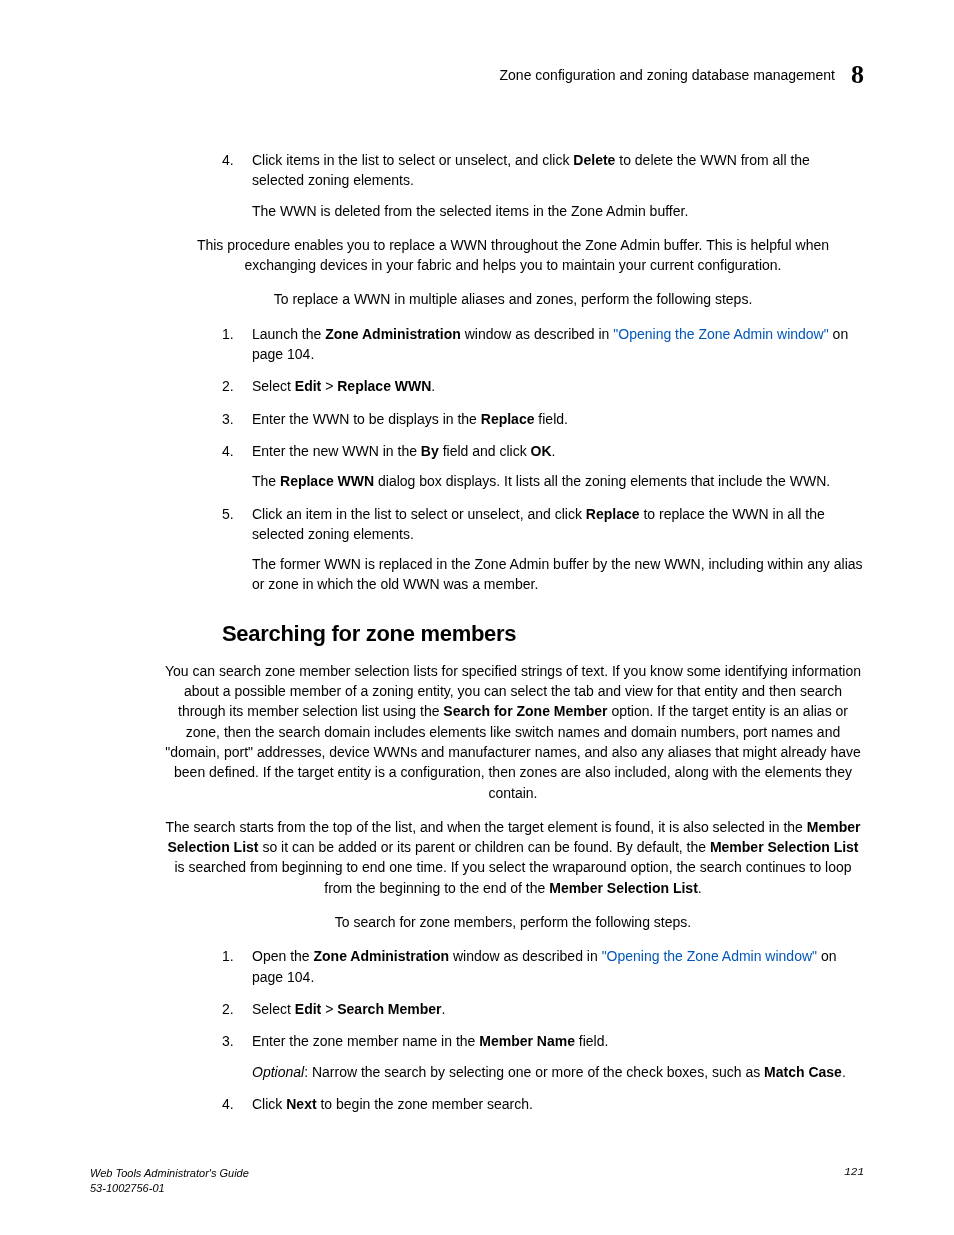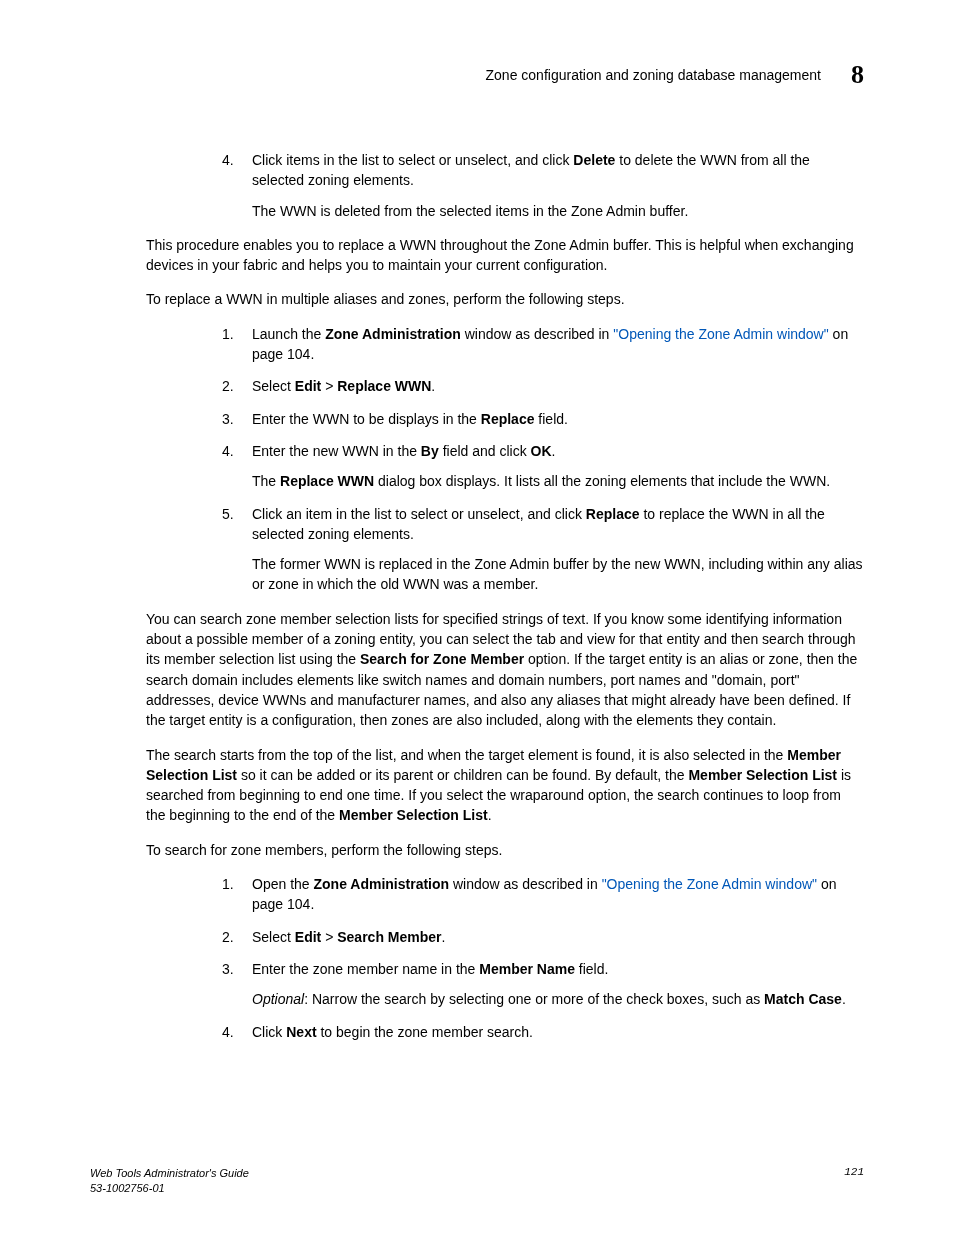--- a/index.html
+++ b/index.html
@@ -16,37 +16,38 @@
     padding: 60px 90px 0 90px;
     box-sizing: border-box;
     width: 100%;
     height: 100%;
     position: relative;
   }
   .running-head {
     display: flex;
     justify-content: flex-end;
     align-items: center;
-    gap: 30px;
+    gap: 16px;
     font-size: 14px;
     color: #000;
     margin-bottom: 60px;
   }
   .chapnum {
     font-family: Georgia, "Times New Roman", serif;
     font-weight: bold;
     font-size: 26px;
   }
   .body-text {
     font-size: 14px;
     line-height: 1.45;
     margin: 0 0 14px 0;
   }
   .indent {
-    margin-left: 56px;
+    margin-left: 72px;
+    text-align: center;
   }
   ol {
     margin: 0 0 14px 0;
     padding: 0;
     list-style: none;
   }
   ol > li {
     display: block;
     position: relative;
     padding-left: 162px;
@@ -133,20 +134,21 @@
         <span>The </span><span class="bold">Replace WWN</span><span> dialog box displays. It lists all the zoning elements that include the WWN.</span>
       </div>
     </li>
     <li>
       <span class="num">5.</span>
       <span>Click an item in the list to select or unselect, and click </span><span class="bold">Replace</span><span> to replace the WWN in all the selected zoning elements.</span>
       <div class="sub">The former WWN is replaced in the Zone Admin buffer by the new WWN, including within any alias or zone in which the old WWN was a member.</div>
     </li>
   </ol>
 
+  <h2 class="narrow">Searching for zone members</h2>
 
   <p class="body-text indent">
     <span>You can search zone member selection lists for specified strings of text. If you know some identifying information about a possible member of a zoning entity, you can select the tab and view for that entity and then search through its member selection list using the </span><span class="bold">Search for Zone Member</span><span> option. If the target entity is an alias or zone, then the search domain includes elements like switch names and domain numbers, port names and "domain, port" addresses, device WWNs and manufacturer names, and also any aliases that might already have been defined. If the target entity is a configuration, then zones are also included, along with the elements they contain.</span>
   </p>
 
   <p class="body-text indent">
     <span>The search starts from the top of the list, and when the target element is found, it is also selected in the </span><span class="bold">Member Selection List</span><span> so it can be added or its parent or children can be found. By default, the </span><span class="bold">Member Selection List</span><span> is searched from beginning to end one time. If you select the wraparound option, the search continues to loop from the beginning to the end of the </span><span class="bold">Member Selection List</span><span>.</span>
   </p>
 
   <p class="body-text indent">To search for zone members, perform the following steps.</p>

